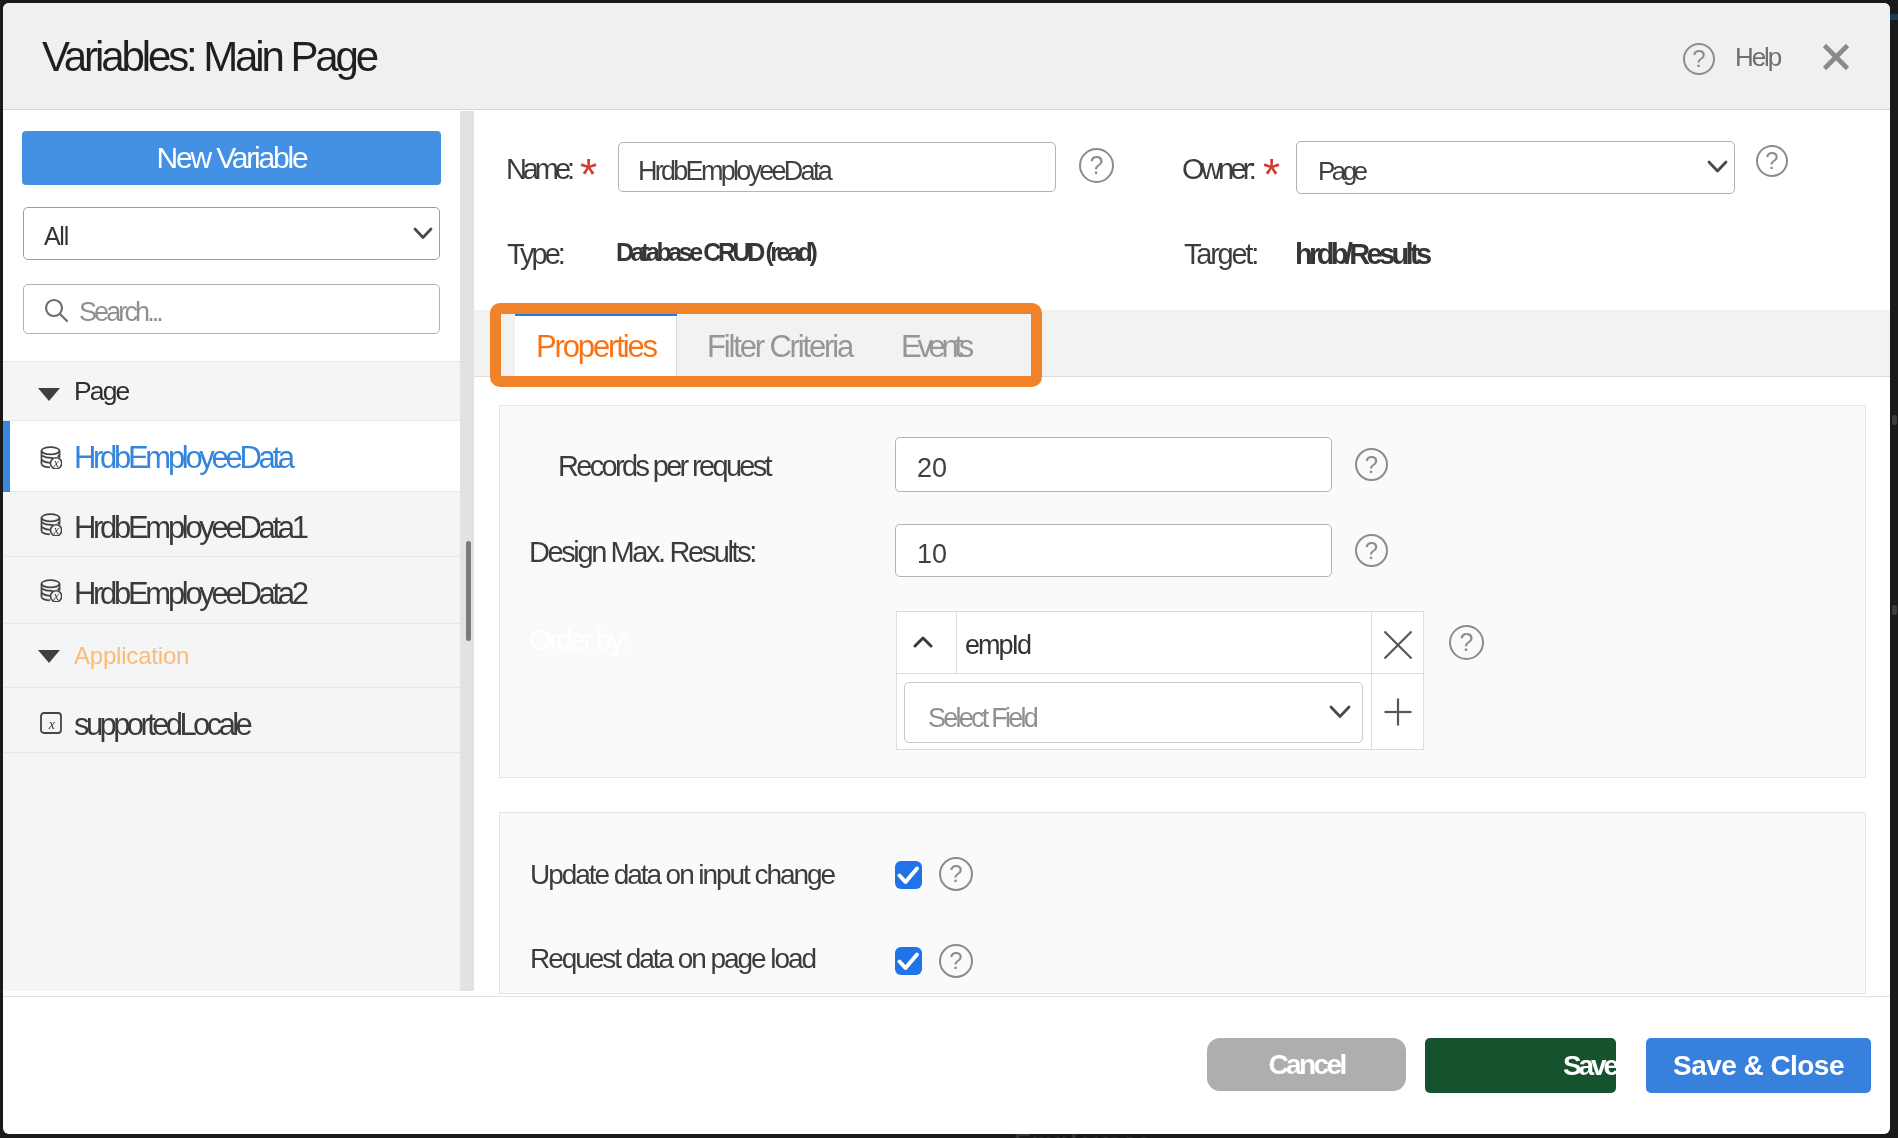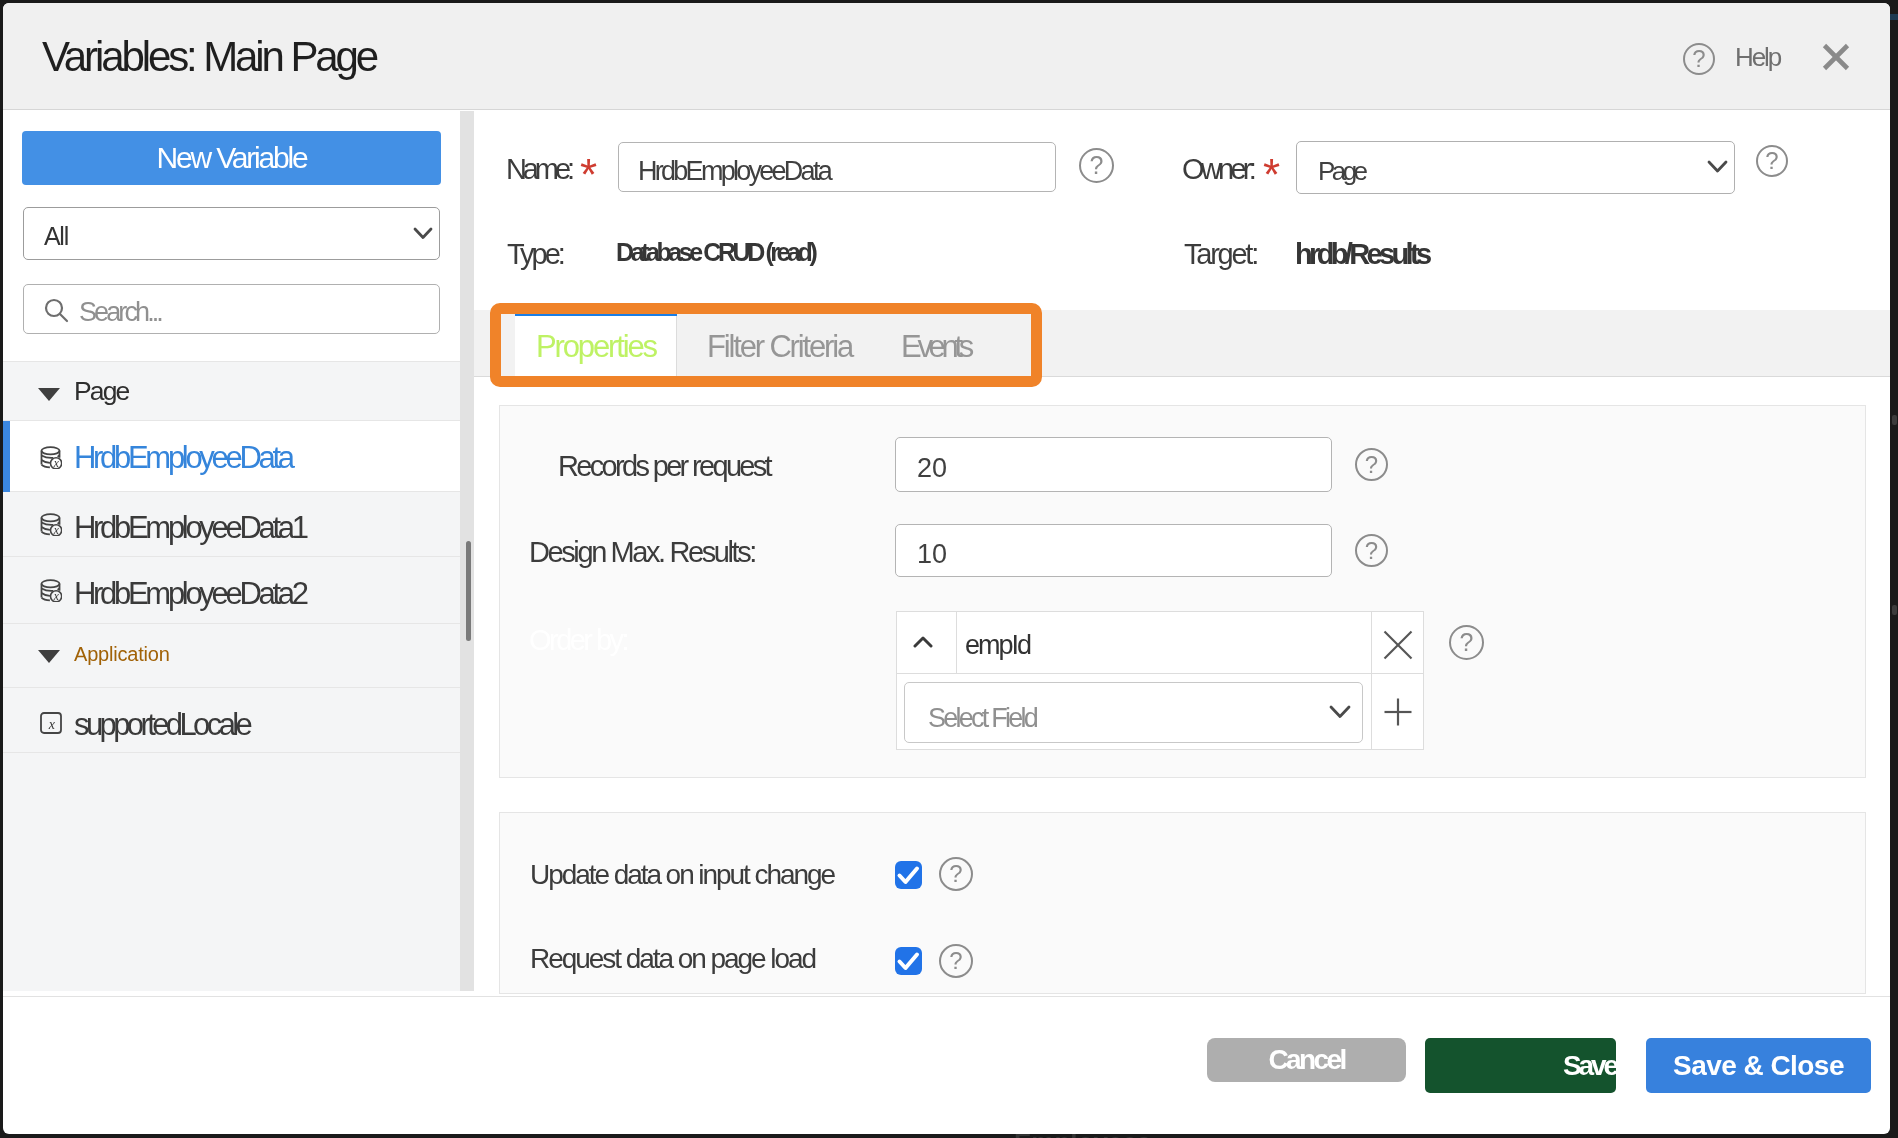--- a/index.html
+++ b/index.html
@@ -87,21 +87,21 @@
   <path d="M1.5,9.4 Q6.5,12.3 13.2,11.8 M19.5,9.4 Q19,10 17.5,10.8" fill="none" stroke="#454545" stroke-width="1.7"></path>
   <path d="M1.5,14 Q4.5,16.5 9.9,16.8" fill="none" stroke="#454545" stroke-width="1.7"></path>
   <path d="M1.5,18.6 Q4,21.2 9.9,21.4" fill="none" stroke="#454545" stroke-width="1.7"></path>
   <circle cx="16.1" cy="17.3" r="5.6" fill="#f4f5f6" stroke="#454545" stroke-width="1.6"></circle>
   <text x="16.3" y="21.2" font-family="Liberation Serif" font-style="italic" font-size="11.5" fill="#333" text-anchor="middle">x</text>
 </svg>
 <div class="a" style="left:74px;top:578px;font-size:31px;letter-spacing:-3.3px;color:#3a3a3a;line-height:1;">HrdbEmployeeData2</div>
 
 <div class="a" style="left:3px;top:624px;width:457px;height:64px;border-bottom:1px solid #e6e6e6;"></div>
 <div class="a" style="left:38px;top:650px;width:0;height:0;border-left:11.5px solid transparent;border-right:11.5px solid transparent;border-top:13px solid #3f3f3f;"></div>
-<div class="a" style="left:74px;top:644px;font-size:20px;letter-spacing:-0.2px;color:#a16207;line-height:1;">Application</div>
+<div class="a" style="left:74px;top:644px;font-size:24px;letter-spacing:-0.2px;color:#fdba74;line-height:1;">Application</div>
 
 <div class="a" style="left:3px;top:688px;width:457px;height:64.5px;border-bottom:1px solid #e6e6e6;"></div>
 <svg class="a" style="left:40px;top:712px;" width="22" height="22" viewBox="0 0 22 22">
   <rect x="1" y="1" width="20" height="20" rx="3" fill="none" stroke="#454545" stroke-width="1.8"></rect>
   <text x="11.8" y="16.8" font-family="Liberation Serif" font-style="italic" font-size="14" fill="#333" text-anchor="middle">x</text>
 </svg>
 <div class="a" style="left:74px;top:709px;font-size:31px;letter-spacing:-3.6px;color:#3a3a3a;line-height:1;">supportedLocale</div>
 
 <div class="a" style="left:460px;top:111px;width:14px;height:880px;background:#e2e2e2;"></div>
 <div class="a" style="left:465.5px;top:541px;width:5px;height:100px;background:#7a7a7a;border-radius:3px;"></div>
@@ -122,21 +122,21 @@
 <div class="qm" style="left:1756px;top:145px;width:32px;height:32px;font-size:24px;">?</div>
 
 <div class="a" style="left:507px;top:240px;font-size:29px;letter-spacing:-3px;color:#3c3c3c;line-height:1;">Type:</div>
 <div class="a" style="left:616px;top:240px;font-size:25px;font-weight:bold;letter-spacing:-3.42px;color:#363636;line-height:1;">Database CRUD (read)</div>
 <div class="a" style="left:1184px;top:240px;font-size:29px;letter-spacing:-2.24px;color:#3c3c3c;line-height:1;">Target:</div>
 <div class="a" style="left:1295px;top:240px;font-size:29px;font-weight:bold;letter-spacing:-3.65px;color:#363636;line-height:1;">hrdb/Results</div>
 
 <div class="a" style="left:474px;top:310px;width:1416px;height:67px;background:#f2f2f2;border-bottom:1px solid #dadada;"></div>
 <div class="a" style="left:514.5px;top:316px;width:162.5px;height:60px;background:#fff;border-right:1px solid #dcdcdc;"></div>
 <div class="a" style="left:514.5px;top:310.5px;width:162.5px;height:5.5px;background:#1a7ee6;"></div>
-<div class="a" style="left:536px;top:331.3px;font-size:31px;letter-spacing:-2.13px;color:#bef264;line-height:1;">Properties</div>
+<div class="a" style="left:536px;top:331.3px;font-size:31px;letter-spacing:-2.13px;color:#f97316;line-height:1;">Properties</div>
 <div class="a" style="left:707px;top:331.3px;font-size:31px;letter-spacing:-2.16px;color:#969696;line-height:1;">Filter Criteria</div>
 <div class="a" style="left:901px;top:331.3px;font-size:31px;letter-spacing:-4.3px;color:#969696;line-height:1;">Events</div>
 
 <div class="a" style="left:490px;top:302.5px;width:552px;height:84.5px;border:11px solid #f08329;border-radius:10px;"></div>
 
 <div class="a" style="left:499px;top:405px;width:1367px;height:373px;background:#fafafa;border:1px solid #e5e5e5;"></div>
 <div class="a" style="left:530px;top:451.8px;font-size:29px;letter-spacing:-2.67px;color:#3c3c3c;line-height:1;margin-left:28px;">Records per request</div>
 <div class="a" style="left:895px;top:437px;width:437px;height:55px;border:1.5px solid #b4b4b4;border-radius:5px;background:#fff;"></div>
 <div class="a" style="left:917px;top:455px;font-size:27px;color:#404040;line-height:1;">20</div>
 <div class="qm" style="left:1355px;top:448px;width:33px;height:33px;font-size:24px;">?</div>
@@ -180,21 +180,21 @@
 <div class="qm" style="left:939px;top:857px;width:34px;height:34px;font-size:24px;">?</div>
 
 <div class="a" style="left:530px;top:944.9px;font-size:28px;letter-spacing:-2.05px;color:#3c3c3c;line-height:1;">Request data on page load</div>
 <div class="a" style="left:895px;top:946.5px;width:27px;height:28px;background:#2173e8;border-radius:6px;"></div>
 <svg class="a" style="left:895px;top:946.5px;" width="27" height="28" viewBox="0 0 27 28">
   <polyline points="4.5,14.5 10.5,21 22,7.5" fill="none" stroke="#fff" stroke-width="4" stroke-linecap="round" stroke-linejoin="round"></polyline>
 </svg>
 <div class="qm" style="left:939px;top:944px;width:34px;height:34px;font-size:24px;">?</div>
 
 <div class="a" style="left:3px;top:996px;width:1887px;height:1px;background:#e2e2e2;"></div>
-<div class="a flexc" style="left:1207px;top:1038px;width:199px;height:44px;background:#aeaeae;border-radius:8px;justify-content:center;">
+<div class="a flexc" style="left:1207px;top:1038px;width:199px;height:53px;background:#aeaeae;border-radius:13px;justify-content:center;">
   <span style="color:#fff;font-size:28px;font-weight:bold;letter-spacing:-2.6px;">Cancel</span>
 </div>
 <div class="a flexc" style="left:1425px;top:1038px;width:191px;height:55px;background:#14532d;border-radius:5px;justify-content:flex-end;">
   <span style="color:#fff;font-size:28px;font-weight:bold;letter-spacing:-3.1px;">Save</span>
 </div>
 <div class="a flexc" style="left:1646px;top:1038px;width:225px;height:55px;background:#3781dd;border-radius:5px;justify-content:center;">
   <span style="color:#fff;font-size:28px;font-weight:bold;letter-spacing:-0.55px;">Save &amp; Close</span>
 </div>
 
 </body></html>

